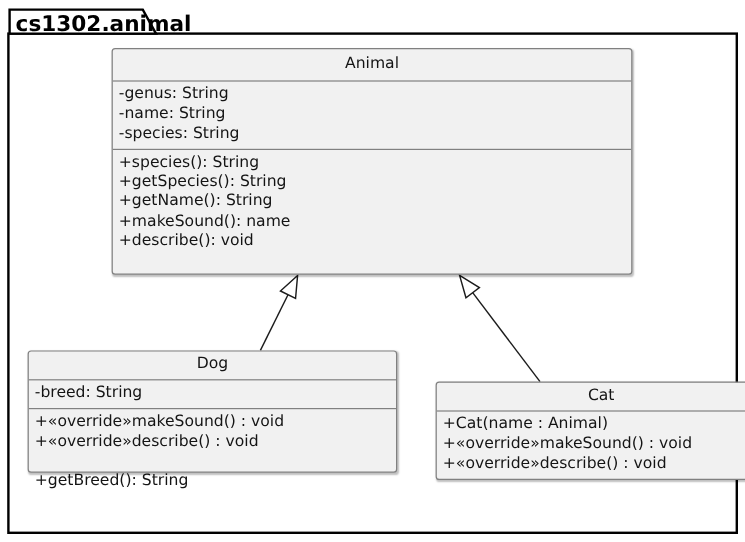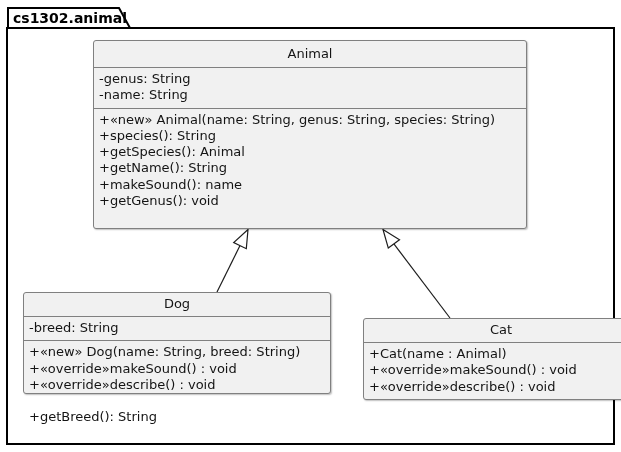--- a/index.html
+++ b/index.html
@@ -5,21 +5,21 @@
   html, body { margin: 0; padding: 0; }
   body {
     width: 621px; height: 452px; position: relative;
     background: #ffffff; overflow: hidden;
     font-family: "DejaVu Sans", "Liberation Sans", sans-serif;
     font-size: 13px; color: #141414;
   }
   .overlay { position: absolute; left: 0; top: 0; }
   .package-label {
     position: absolute; left: 13px; top: 10px;
-    font-weight: bold; font-size: 14px; color: #000;
+    font-weight: bold; font-size: 18px; color: #000;
   }
   .class-box {
     position: absolute; box-sizing: border-box;
     background: #f1f1f1;
     border: 1.5px solid #808080;
     border-radius: 3px;
     box-shadow: 1px 1px 1.5px rgba(0,0,0,0.25);
   }
   .cb-title {
     display: flex; align-items: center; justify-content: center;
@@ -53,38 +53,37 @@
   <polygon points="383,229.5 399.5,239.7 388.3,248.1" fill="#ffffff" stroke="#1c1c1c" stroke-width="1.2"></polygon>
 </svg>
 
 <div class="package-label">cs1302.animal</div>
 
 <div class="class-box" id="animal">
   <div class="cb-title">Animal</div>
   <div class="cb-sec">
     <div class="uml-line">-genus: String</div>
     <div class="uml-line">-name: String</div>
+    <div class="uml-line">-species: String</div>
   </div>
   <div class="cb-sec">
-    <div class="uml-line">+«new» Animal(name: String, genus: String, species: String)</div>
     <div class="uml-line">+species(): String</div>
-    <div class="uml-line">+getSpecies(): Animal</div>
+    <div class="uml-line">+getSpecies(): String</div>
     <div class="uml-line">+getName(): String</div>
     <div class="uml-line">+makeSound(): name</div>
-    <div class="uml-line">+getGenus(): void</div>
+    <div class="uml-line">+describe(): void</div>
   </div>
 </div>
 
 <div class="class-box" id="dog">
   <div class="cb-title">Dog</div>
   <div class="cb-sec">
     <div class="uml-line">-breed: String</div>
   </div>
   <div class="cb-sec">
-    <div class="uml-line">+«new» Dog(name: String, breed: String)</div>
     <div class="uml-line">+«override»makeSound() : void</div>
     <div class="uml-line">+«override»describe() : void</div>
     <div class="uml-line"> </div>
     <div class="uml-line">+getBreed(): String</div>
   </div>
 </div>
 
 <div class="class-box" id="cat">
   <div class="cb-title">Cat</div>
   <div class="cb-sec">

